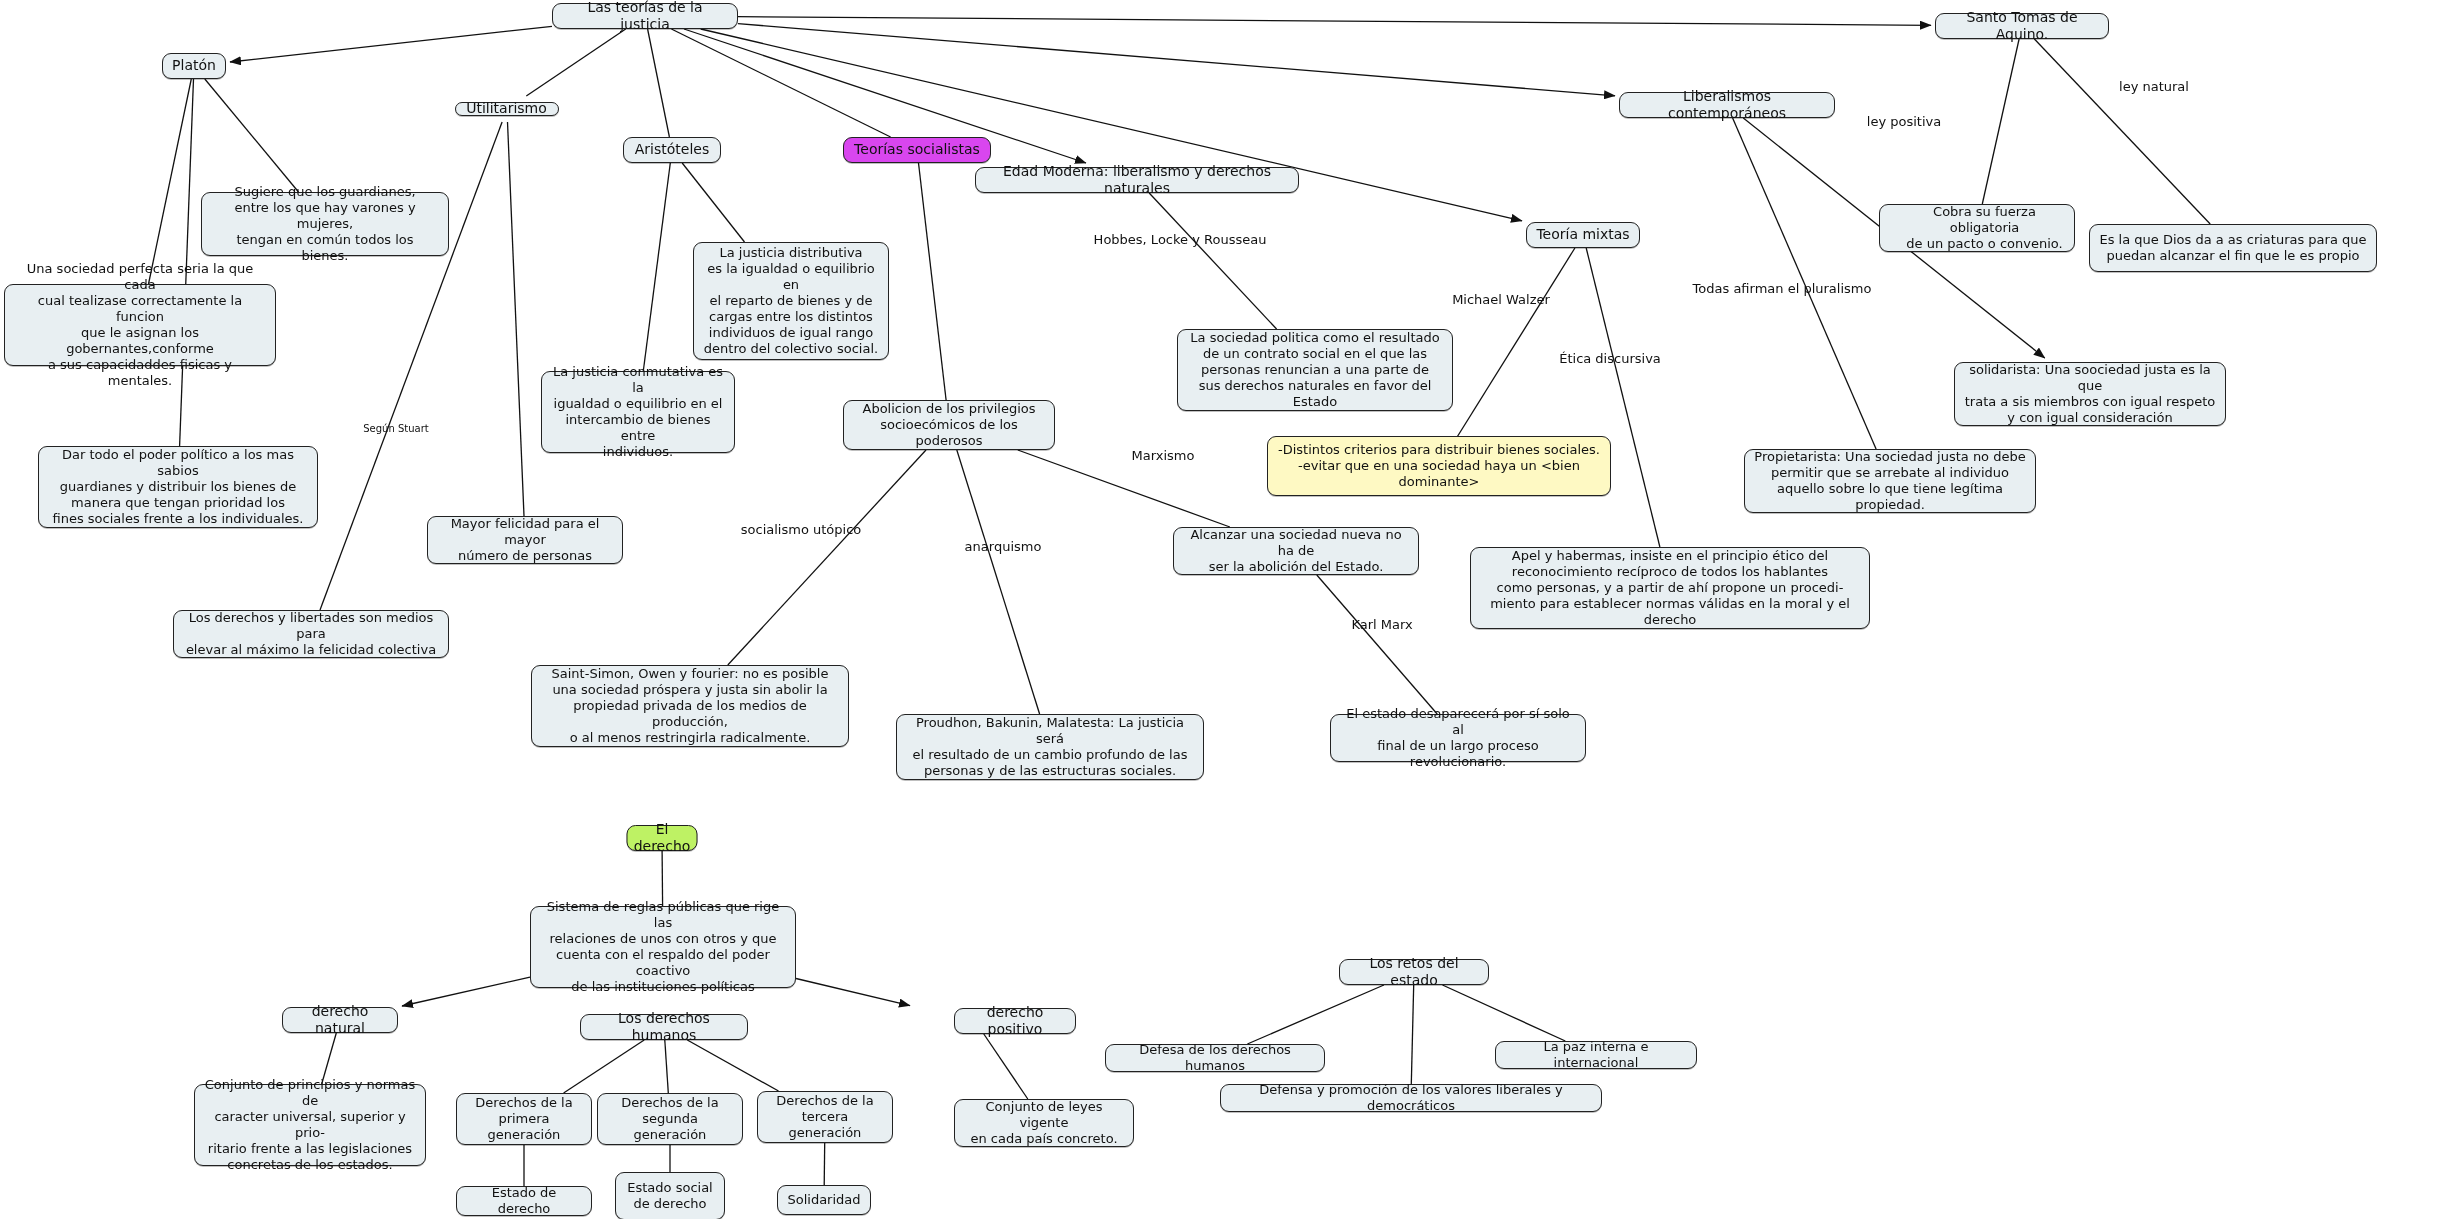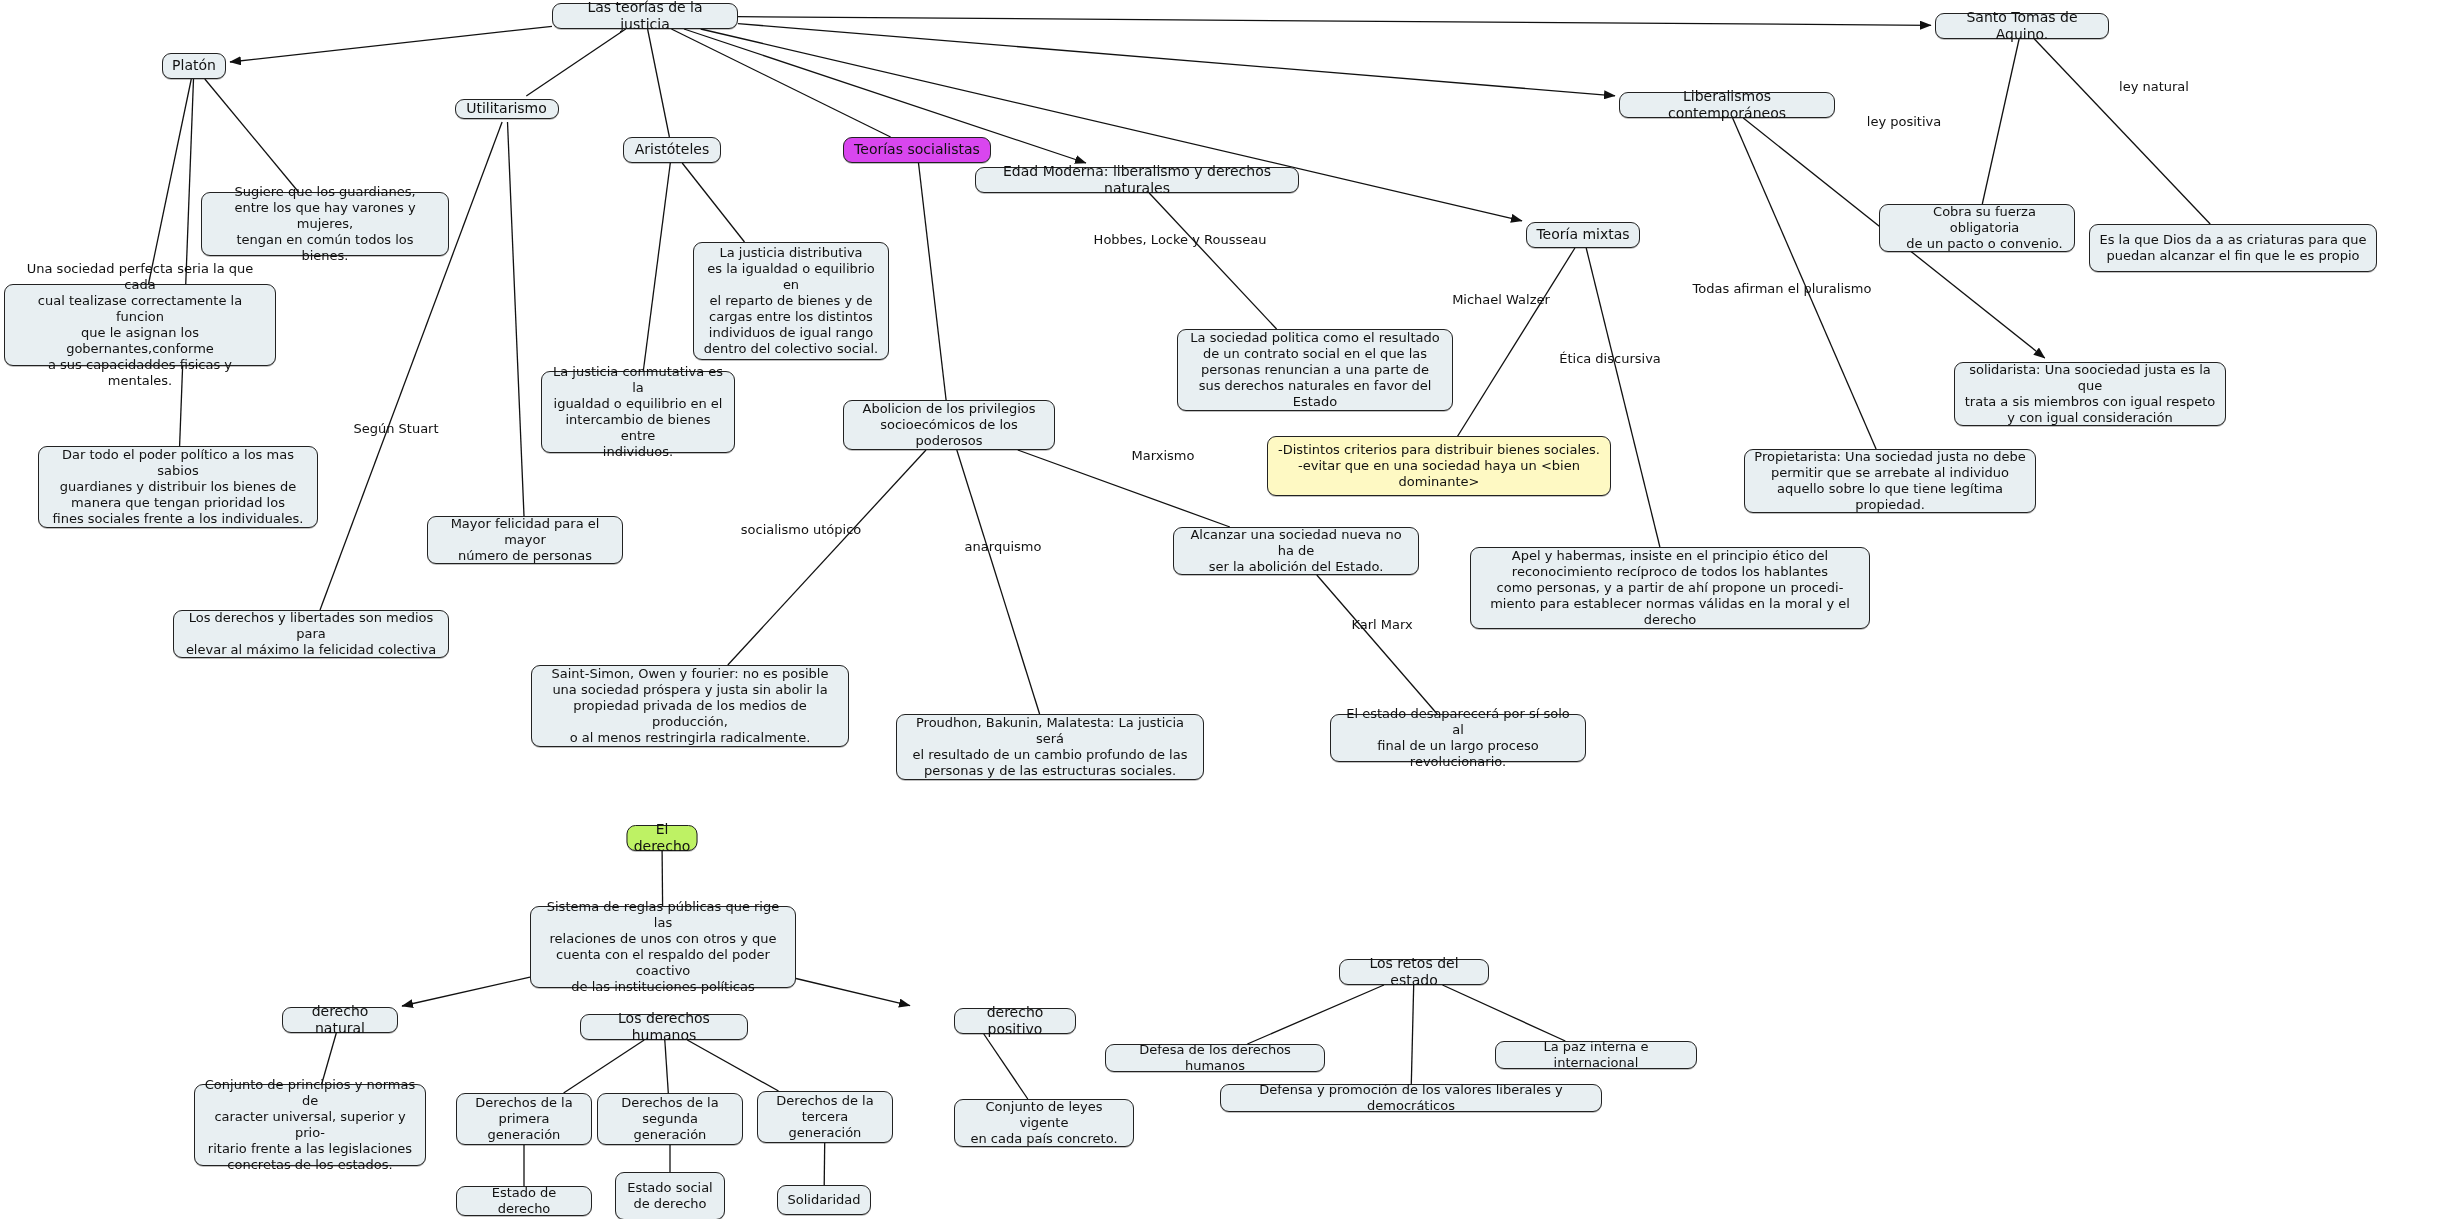--- a/index.html
+++ b/index.html
@@ -99,21 +99,21 @@
         <line x1="824.7" y1="1143.0" x2="824.2" y2="1185.0" stroke="#111111" stroke-width="1.3"></line>
         <line x1="983.8" y1="1034.0" x2="1027.8" y2="1099.0" stroke="#111111" stroke-width="1.3"></line>
         <line x1="1383.9" y1="985.0" x2="1247.4" y2="1044.0" stroke="#111111" stroke-width="1.3"></line>
         <line x1="1413.7" y1="985.0" x2="1411.3" y2="1084.0" stroke="#111111" stroke-width="1.3"></line>
         <line x1="1442.5" y1="985.0" x2="1565.3" y2="1041.0" stroke="#111111" stroke-width="1.3"></line>
       </g>
   </svg>
   <div id="node-layer">
       <div class="node" style="left: 645px; top: 16px; width: 186px; height: 26px; font-size: 14px; background: rgb(232, 239, 242); border-color: rgb(34, 34, 34);">Las teorías de la justicia</div>
       <div class="node" style="left: 194px; top: 66px; width: 64px; height: 26px; font-size: 14px; background: rgb(232, 239, 242); border-color: rgb(34, 34, 34);">Platón</div>
-      <div class="node" style="left: 507px; top: 109px; width: 104px; height: 20px; font-size: 14px; background: rgb(232, 239, 242); border-color: rgb(34, 34, 34); padding-left: 8px;">Utilitarismo</div>
+      <div class="node" style="left: 507px; top: 109px; width: 104px; height: 14px; font-size: 14px; background: rgb(232, 239, 242); border-color: rgb(34, 34, 34); padding-left: 8px;">Utilitarismo</div>
       <div class="node" style="left: 672px; top: 150px; width: 98px; height: 26px; font-size: 14px; background: rgb(232, 239, 242); border-color: rgb(34, 34, 34);">Aristóteles</div>
       <div class="node" style="left: 917px; top: 150px; width: 148px; height: 26px; font-size: 14px; background: #d946ef; border-color: rgb(34, 34, 34);">Teorías socialistas</div>
       <div class="node" style="left: 1137px; top: 180px; width: 324px; height: 26px; font-size: 14px; background: rgb(232, 239, 242); border-color: rgb(34, 34, 34);">Edad Moderna: liberalismo y derechos naturales</div>
       <div class="node" style="left: 1727px; top: 105px; width: 216px; height: 26px; font-size: 14px; background: rgb(232, 239, 242); border-color: rgb(34, 34, 34);">Liberalismos contemporáneos</div>
       <div class="node" style="left: 2022px; top: 26px; width: 174px; height: 26px; font-size: 14px; background: rgb(232, 239, 242); border-color: rgb(34, 34, 34);">Santo Tomas de Aquino.</div>
       <div class="node" style="left: 1583px; top: 235px; width: 114px; height: 26px; font-size: 14px; background: rgb(232, 239, 242); border-color: rgb(34, 34, 34);">Teoría mixtas</div>
       <div class="node" style="left: 325px; top: 224px; width: 248px; height: 64px; font-size: 13px; background: rgb(232, 239, 242); border-color: rgb(34, 34, 34);">Sugiere que los guardianes,
 entre los que hay varones y mujeres,
 tengan en común todos los bienes.</div>
       <div class="node" style="left: 140px; top: 325px; width: 272px; height: 82px; font-size: 13px; background: rgb(232, 239, 242); border-color: rgb(34, 34, 34);">Una sociedad perfecta seria la que cada
@@ -194,21 +194,21 @@
 de derecho</div>
       <div class="node" style="left: 824px; top: 1200px; width: 94px; height: 30px; font-size: 13px; background: rgb(232, 239, 242); border-color: rgb(34, 34, 34);">Solidaridad</div>
       <div class="node" style="left: 1044px; top: 1123px; width: 180px; height: 48px; font-size: 13px; background: rgb(232, 239, 242); border-color: rgb(34, 34, 34);">Conjunto de leyes vigente
 en cada país concreto.</div>
       <div class="node" style="left: 1414px; top: 972px; width: 150px; height: 26px; font-size: 14px; background: rgb(232, 239, 242); border-color: rgb(34, 34, 34);">Los retos del estado</div>
       <div class="node" style="left: 1215px; top: 1058px; width: 220px; height: 28px; font-size: 13px; background: rgb(232, 239, 242); border-color: rgb(34, 34, 34);">Defesa de los derechos humanos</div>
       <div class="node" style="left: 1411px; top: 1098px; width: 382px; height: 28px; font-size: 13px; background: rgb(232, 239, 242); border-color: rgb(34, 34, 34);">Defensa y promoción de los valores liberales y democráticos</div>
       <div class="node" style="left: 1596px; top: 1055px; width: 202px; height: 28px; font-size: 13px; background: rgb(232, 239, 242); border-color: rgb(34, 34, 34);">La paz interna e internacional</div>
     </div>
   <div id="label-layer">
-      <div class="lbl" style="left: 396px; top: 429px; font-size: 13px;">Según Stuart</div>
+      <div class="lbl" style="left: 396px; top: 429px; font-size: 10px;">Según Stuart</div>
       <div class="lbl" style="left: 1180px; top: 240px; font-size: 13px;">Hobbes, Locke y Rousseau</div>
       <div class="lbl" style="left: 1163px; top: 456px; font-size: 13px;">Marxismo</div>
       <div class="lbl" style="left: 801px; top: 530px; font-size: 13px;">socialismo utópico</div>
       <div class="lbl" style="left: 1003px; top: 547px; font-size: 13px;">anarquismo</div>
       <div class="lbl" style="left: 1382px; top: 625px; font-size: 13px;">Karl Marx</div>
       <div class="lbl" style="left: 1501px; top: 300px; font-size: 13px;">Michael Walzer</div>
       <div class="lbl" style="left: 1610px; top: 359px; font-size: 13px;">Ética discursiva</div>
       <div class="lbl" style="left: 1782px; top: 289px; font-size: 13px;">Todas afirman el pluralismo</div>
       <div class="lbl" style="left: 1904px; top: 122px; font-size: 13px;">ley positiva</div>
       <div class="lbl" style="left: 2154px; top: 87px; font-size: 13px;">ley natural</div>

